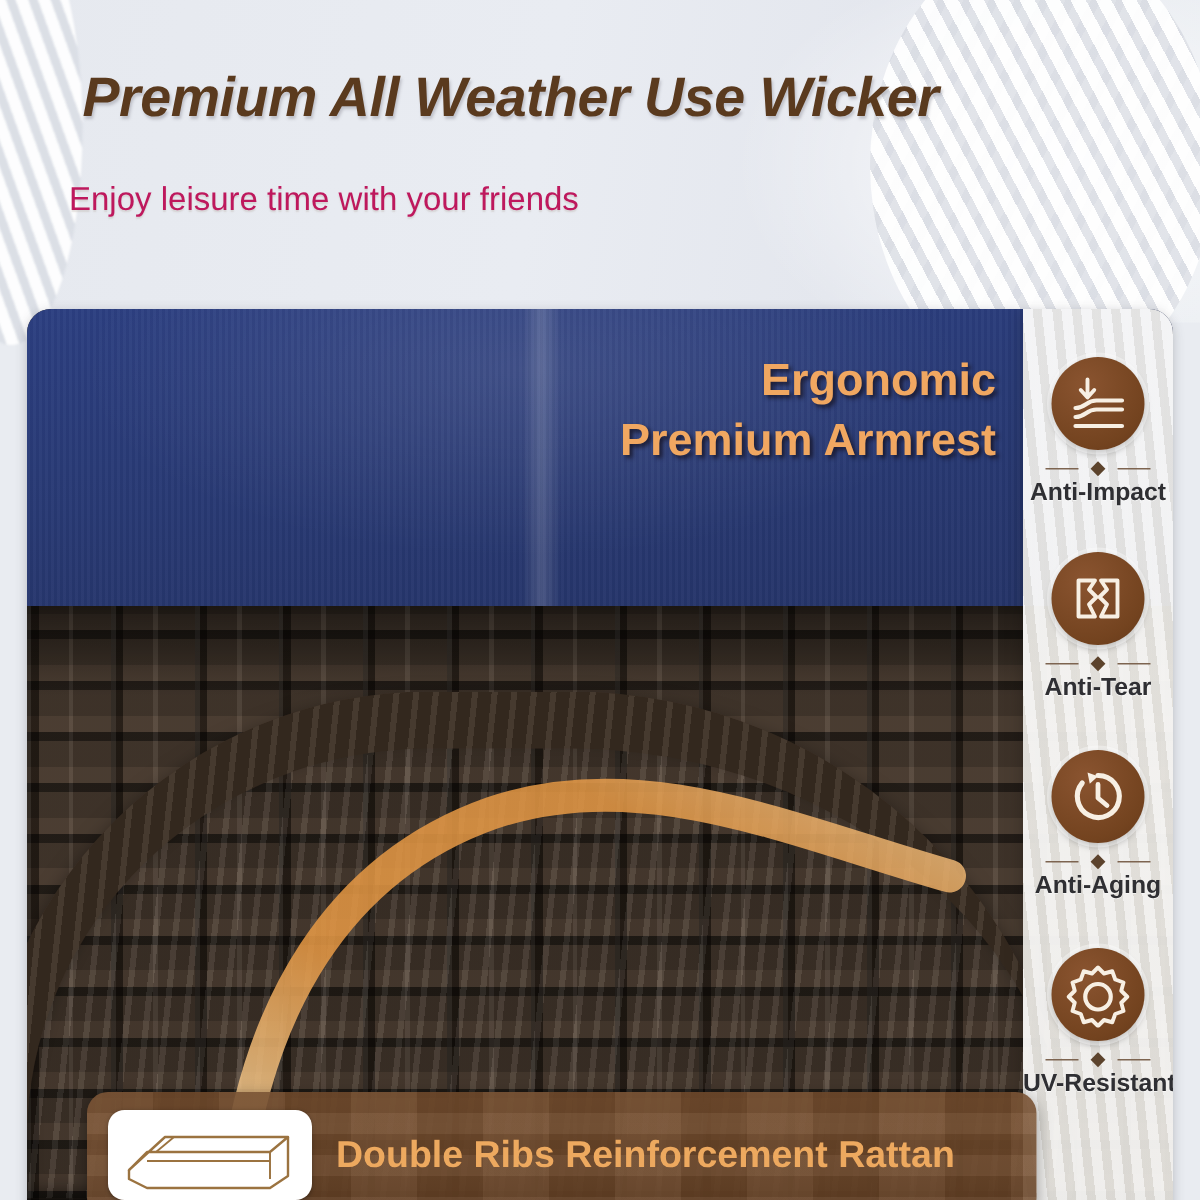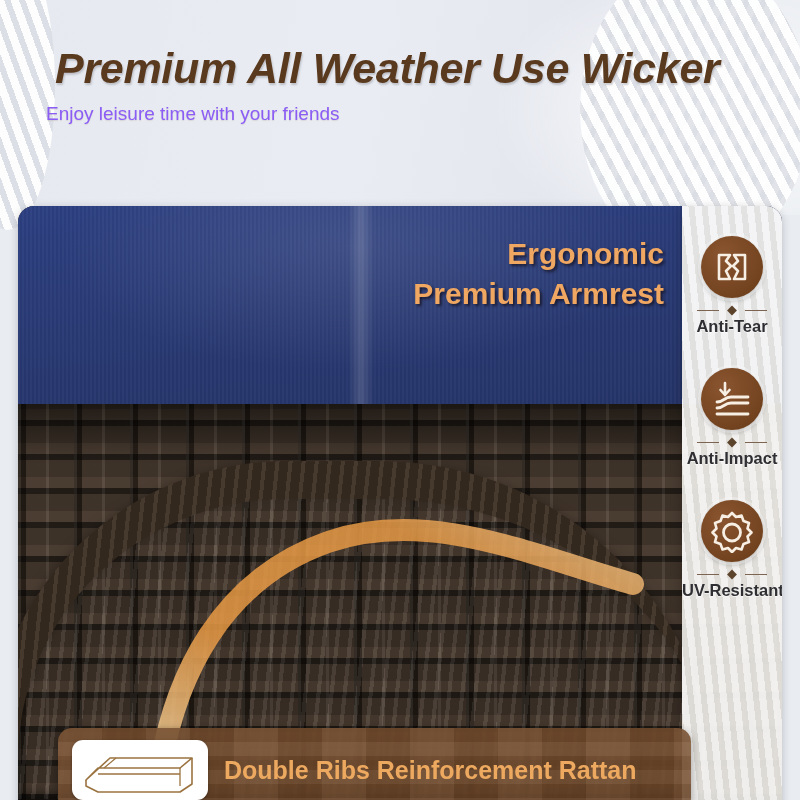--- a/index.html
+++ b/index.html
@@ -23,25 +23,25 @@
       repeating-linear-gradient(-62deg, rgba(255,255,255,.55) 0 9px, rgba(205,209,218,.45) 9px 15px);
     filter:blur(.4px);opacity:.95;
   }
   .topbg:after{ 
     content:"";position:absolute;left:-40px;top:-60px;width:95px;height:290px;border-radius:50%;
     background:repeating-linear-gradient(70deg, rgba(255,255,255,.9) 0 8px, rgba(214,218,226,.7) 8px 14px);
     filter:blur(.6px);
   }
 
   .headline{position:absolute;left:55px;top:44px;width:700px;
-    font-size:43px;font-weight:bold;font-style:italic;color:#5a3a1e;
+    font-size:37px;font-weight:bold;font-style:italic;color:#5a3a1e;
     letter-spacing:-.3px;white-space:nowrap;
     text-shadow:1px 2px 2px rgba(140,140,150,.45);}
-  .subline{position:absolute;left:46px;top:103px;width:700px;
-    font-size:19px;color:#8b5cf6;white-space:nowrap;
+  .subline{position:absolute;left:46px;top:120px;width:700px;
+    font-size:22px;color:#be185d;white-space:nowrap;
     text-shadow:0 1px 1px rgba(180,170,160,.35);}
 
   
   .photo{position:absolute;left:18px;top:206px;width:764px;height:628px;
     border-radius:16px;overflow:hidden;
     box-shadow:0 2px 8px rgba(60,60,70,.28);
     background:#2a2520;}
   
   .pillow{position:absolute;left:0;top:0;width:100%;height:330px;
     background:
@@ -157,48 +157,61 @@
       <path d="M30,298 C45,190 95,95 200,58 C300,24 400,70 505,100" fill="none" stroke="url(#cg)" stroke-width="22" stroke-linecap="round" opacity="0.92"></path>
     </svg>
 
     <div class="callout">
       <div>Ergonomic</div>
       <div>Premium Armrest</div>
     </div>
 
     <div class="strip">
 
-      <div class="feat" style="padding-top:30px">
-        <div class="feat-badge">
-          <svg width="40" height="40" viewBox="0 0 40 40">
-            <path d="M7 8 h11 l-4 6 l5 5 l-5 5 l4 8 H7 Z" fill="none" stroke="#f7efe3" stroke-width="2.6" stroke-linejoin="round"></path>
-            <path d="M33 8 H22 l4 6 l-5 5 l5 5 l-4 8 h11 Z" fill="none" stroke="#f7efe3" stroke-width="2.6" stroke-linejoin="round"></path>
-          </svg>
-        </div>
-        <div class="feat-div">
-            <span class="feat-dot"></span>
-          </div>
-        <div class="feat-label">Anti-Tear</div>
-      </div>
-
       <div class="feat" style="padding-top:32px">
         <div class="feat-badge">
           <svg width="42" height="42" viewBox="0 0 42 42">
             <path d="M14 5 V16 M9.5 12 L14 17 L18.5 12" fill="none" stroke="#f7efe3" stroke-width="2.6" stroke-linecap="round" stroke-linejoin="round"></path>
             <path d="M6 24 C13 24 13 19 20 19 H37" fill="none" stroke="#f7efe3" stroke-width="2.8" stroke-linecap="round"></path>
             <path d="M6 30 C13 30 13 25 20 25 H37" fill="none" stroke="#f7efe3" stroke-width="2.8" stroke-linecap="round"></path>
             <path d="M6 36 H37" fill="none" stroke="#f7efe3" stroke-width="2.8" stroke-linecap="round"></path>
           </svg>
         </div>
         <div class="feat-div">
             <span class="feat-dot"></span>
           </div>
         <div class="feat-label">Anti-Impact</div>
       </div>
 
+      <div class="feat" style="padding-top:30px">
+        <div class="feat-badge">
+          <svg width="40" height="40" viewBox="0 0 40 40">
+            <path d="M7 8 h11 l-4 6 l5 5 l-5 5 l4 8 H7 Z" fill="none" stroke="#f7efe3" stroke-width="2.6" stroke-linejoin="round"></path>
+            <path d="M33 8 H22 l4 6 l-5 5 l5 5 l-4 8 h11 Z" fill="none" stroke="#f7efe3" stroke-width="2.6" stroke-linejoin="round"></path>
+          </svg>
+        </div>
+        <div class="feat-div">
+            <span class="feat-dot"></span>
+          </div>
+        <div class="feat-label">Anti-Tear</div>
+      </div>
+
+      <div class="feat" style="padding-top:32px">
+        <div class="feat-badge">
+          <svg width="42" height="42" viewBox="0 0 42 42">
+            <path d="M21 7 A14 14 0 1 1 10.5 12" fill="none" stroke="#f7efe3" stroke-width="3.4" stroke-linecap="round"></path>
+            <path d="M14 5 L21 7.5 L15.5 12.5" fill="#f7efe3"></path>
+            <path d="M21 13 V22 L27 27" fill="none" stroke="#f7efe3" stroke-width="3.2" stroke-linecap="round" stroke-linejoin="round"></path>
+          </svg>
+        </div>
+        <div class="feat-div">
+            <span class="feat-dot"></span>
+          </div>
+        <div class="feat-label">Anti-Aging</div>
+      </div>
 
       <div class="feat" style="padding-top:32px">
         <div class="feat-badge">
           <svg width="44" height="44" viewBox="0 0 44 44">
             <path d="M22 4 L26 8 L31.5 6.5 L33.5 12 L39 14 L37.5 19.5 L41.5 23.5 L37.5 27.5 L39 33 L33.5 35 L31.5 40.5 L26 39 L22 43 L18 39 L12.5 40.5 L10.5 35 L5 33 L6.5 27.5 L2.5 23.5 L6.5 19.5 L5 14 L10.5 12 L12.5 6.5 L18 8 Z" fill="none" stroke="#f7efe3" stroke-width="2.6" stroke-linejoin="round"></path>
             <circle cx="22" cy="23.5" r="8.5" fill="none" stroke="#f7efe3" stroke-width="2.8"></circle>
           </svg>
         </div>
         <div class="feat-div">
             <span class="feat-dot"></span>

